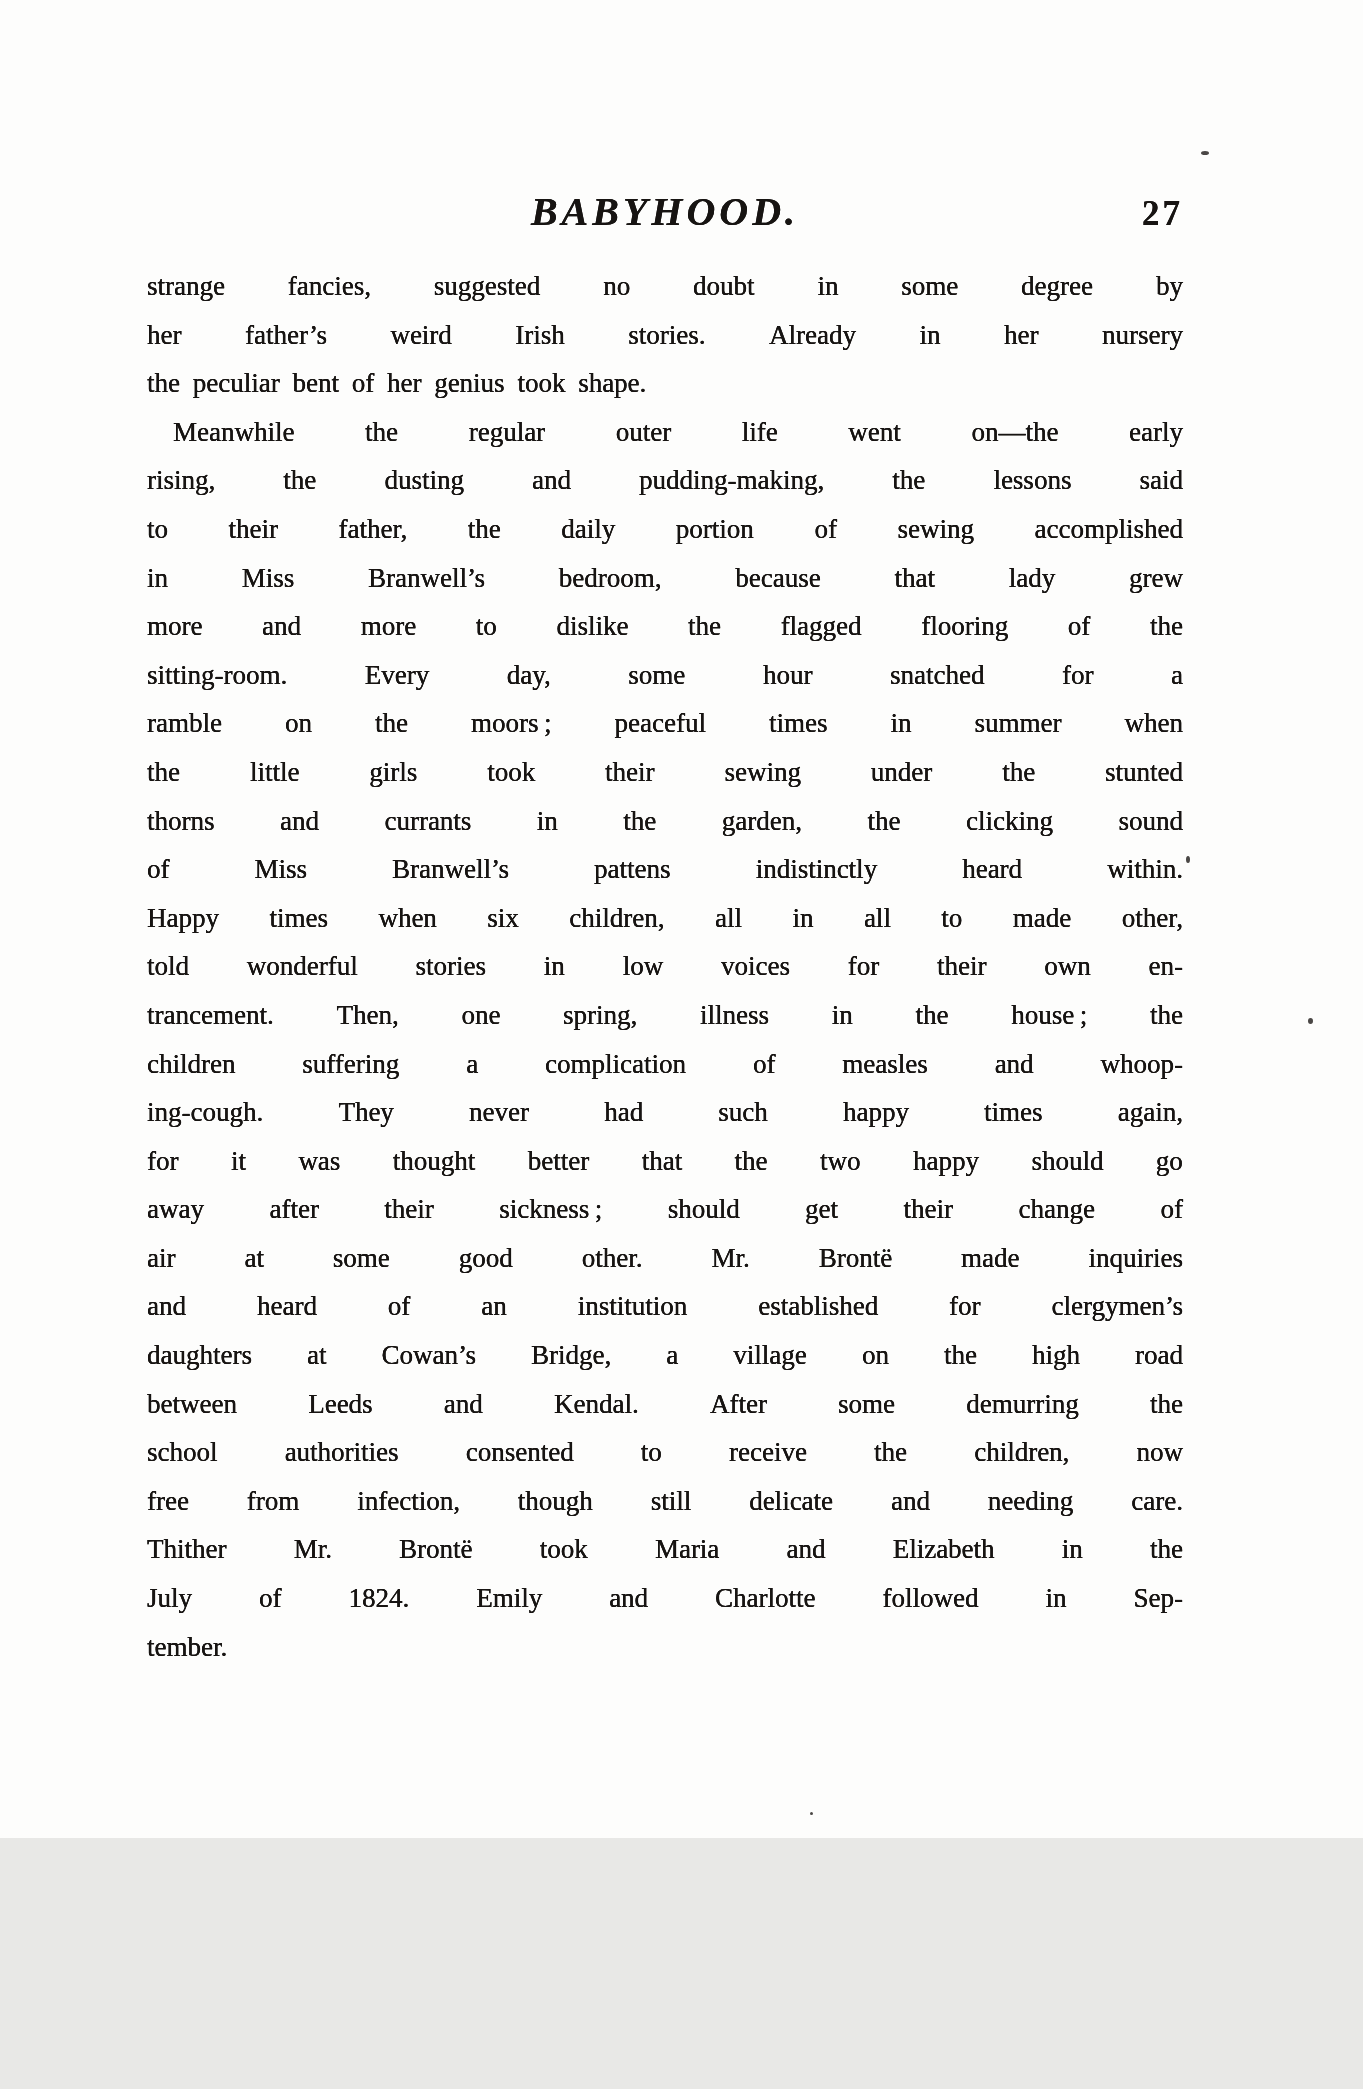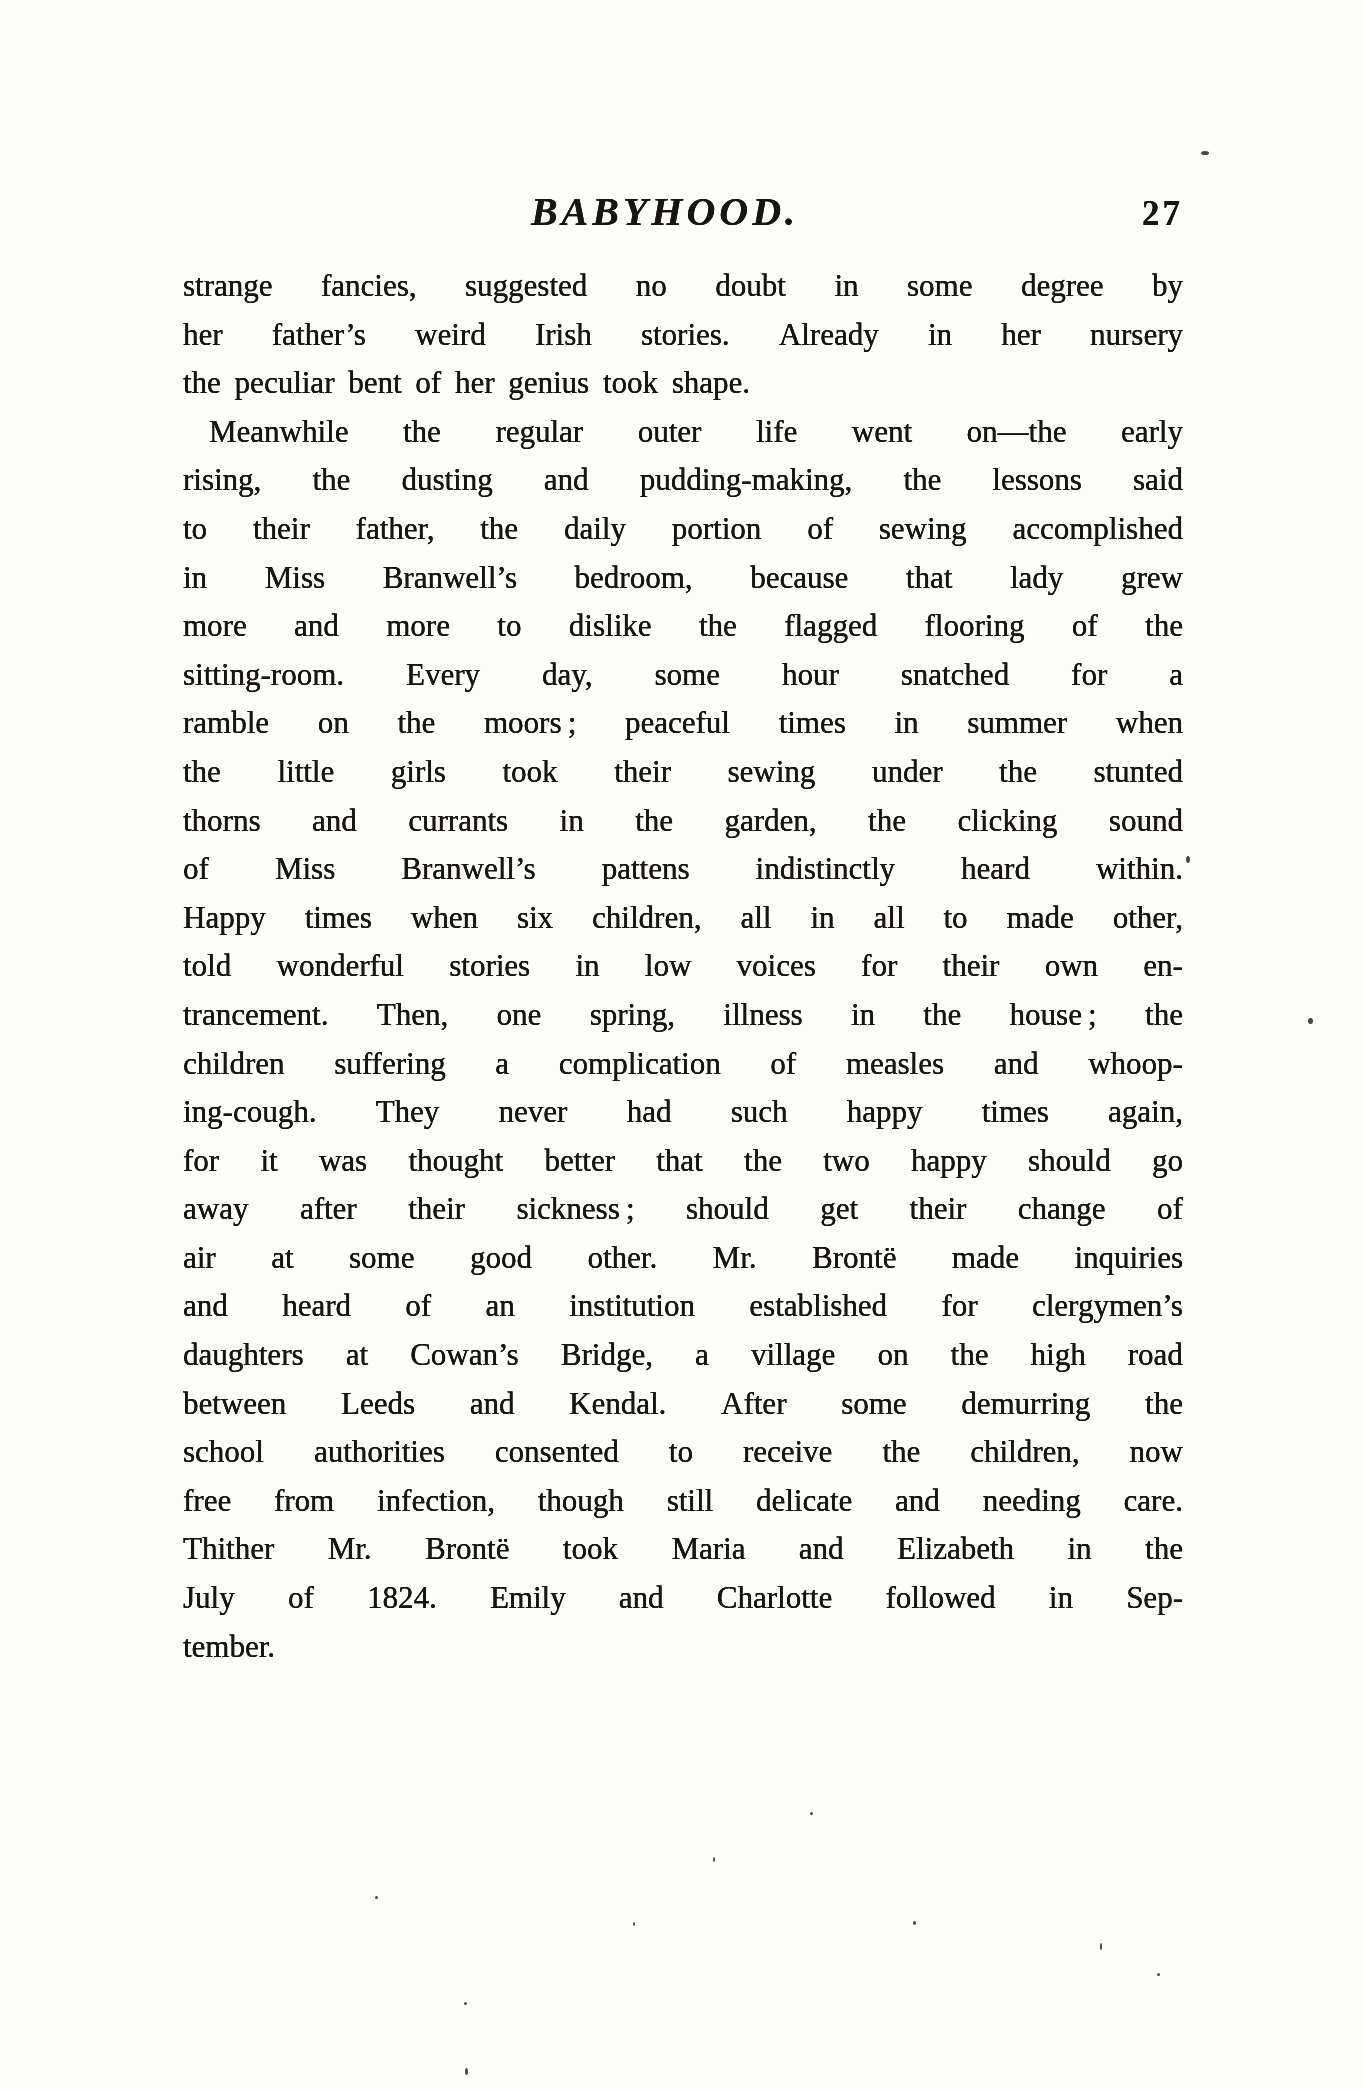--- a/index.html
+++ b/index.html
@@ -3,21 +3,21 @@
 <meta charset="utf-8">
 <style>
   html, body {
     margin: 0;
     padding: 0;
     background: #e8e8e6;
   }
   .book-page {
     position: relative;
     width: 1363px;
-    height: 2089px;
+    height: 1838px;
     background: #fdfdfc;
     overflow: hidden;
     font-family: "Liberation Serif", "DejaVu Serif", serif;
     color: #171412;
   }
   
   .running-header {
     position: absolute;
     top: 190px;
     left: 147px;
@@ -48,24 +48,23 @@
   
   .page-body {
     position: absolute;
     top: 262px;
     left: 147px;
     width: 1036px;
   }
   .line {
     height: 48.6px;
     line-height: 48.6px;
-    font-size: 31px;
+    font-size: 27px;
     white-space: nowrap;
     text-shadow: 0 0 0.55px currentColor, 0.25px 0.25px 0.3px rgba(23,20,18,0.75);
-    margin-left: 36px;
   }
   .line.justified {
     display: flex;
     justify-content: space-between;
   }
   .line.para-end {
     display: block;
     text-align: left;
     word-spacing: 6px;
   }

